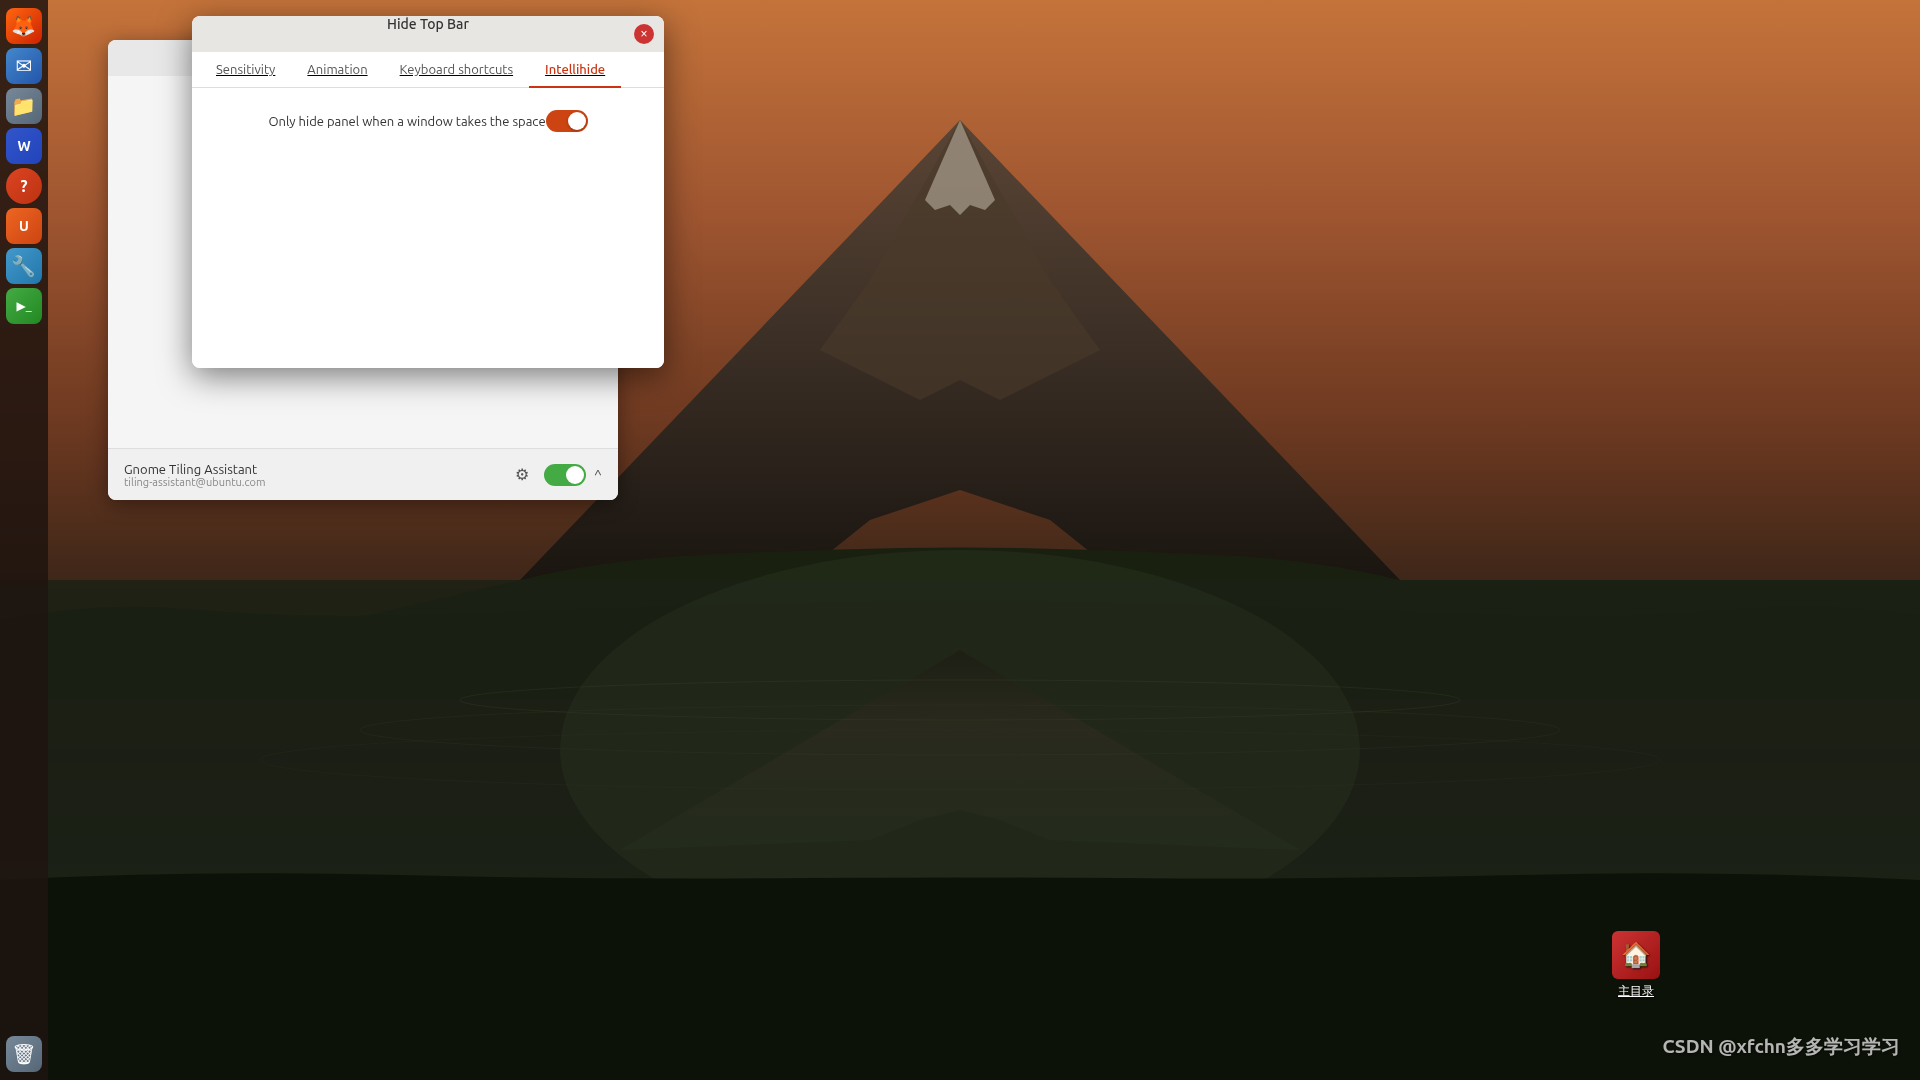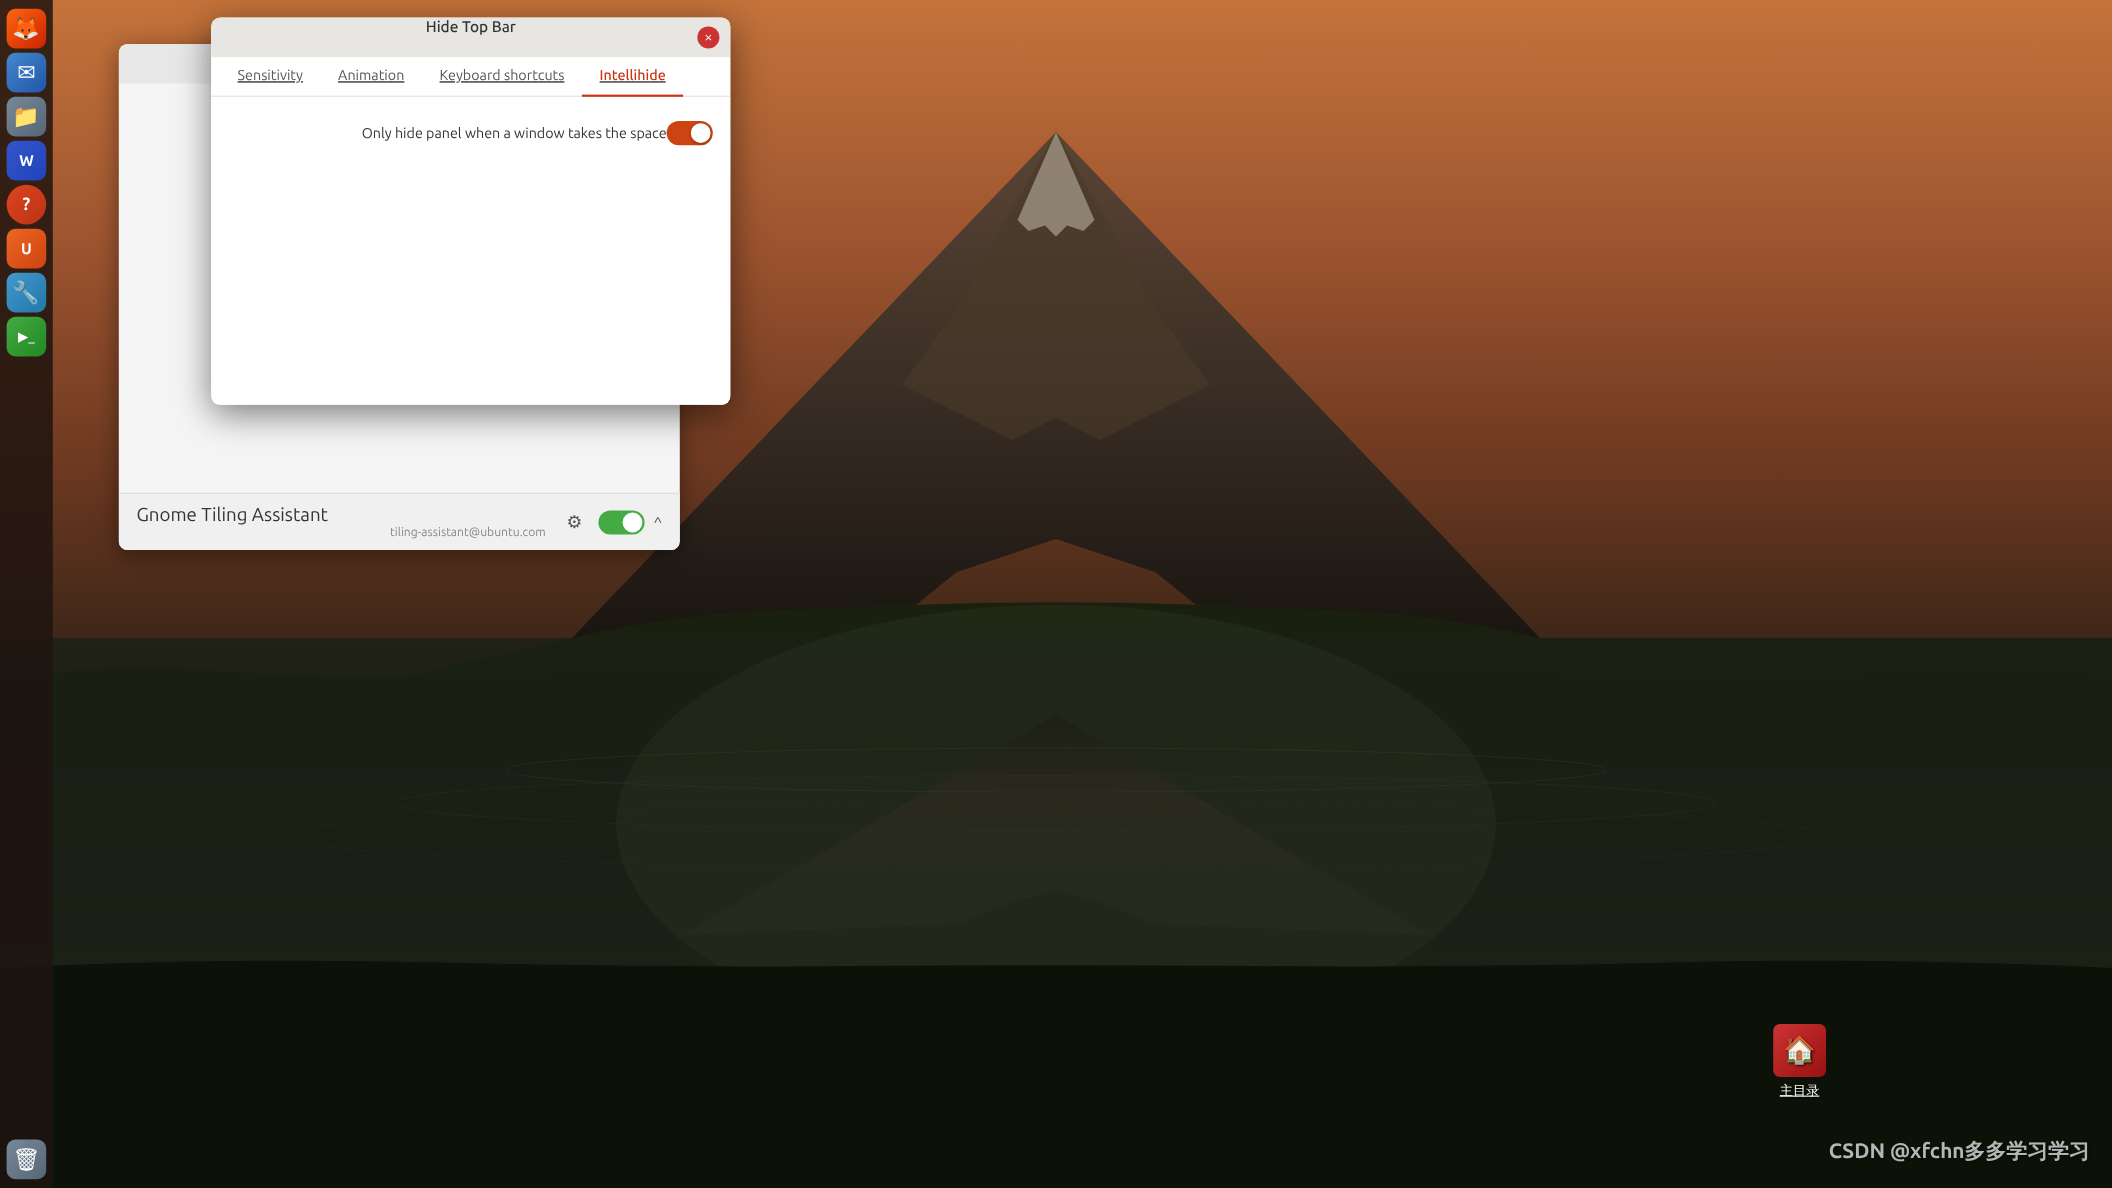--- a/index.html
+++ b/index.html
@@ -163,28 +163,27 @@
       align-items: center;
       padding: 0 16px;
       gap: 12px;
     }
 
     .extension-info {
       flex: 1;
     }
 
     .extension-name {
-      font-size: 17px;
+      font-size: 13px;
       color: #333;
     }
 
     .extension-email {
       font-size: 11px;
       color: #888;
-      text-align: right;
     }
 
     .extension-controls {
       display: flex;
       align-items: center;
       gap: 8px;
     }
 
     .gear-btn {
       width: 28px;
@@ -296,21 +295,21 @@
     .dialog-content {
       padding: 16px;
       background: white;
       min-height: 280px;
     }
 
     
     .setting-row {
       display: flex;
       align-items: center;
-      justify-content: flex-end;
+      justify-content: center;
       padding: 6px 0;
     }
 
     .setting-label {
       font-size: 13px;
       color: #333;
     }
 
     
     .toggle {

